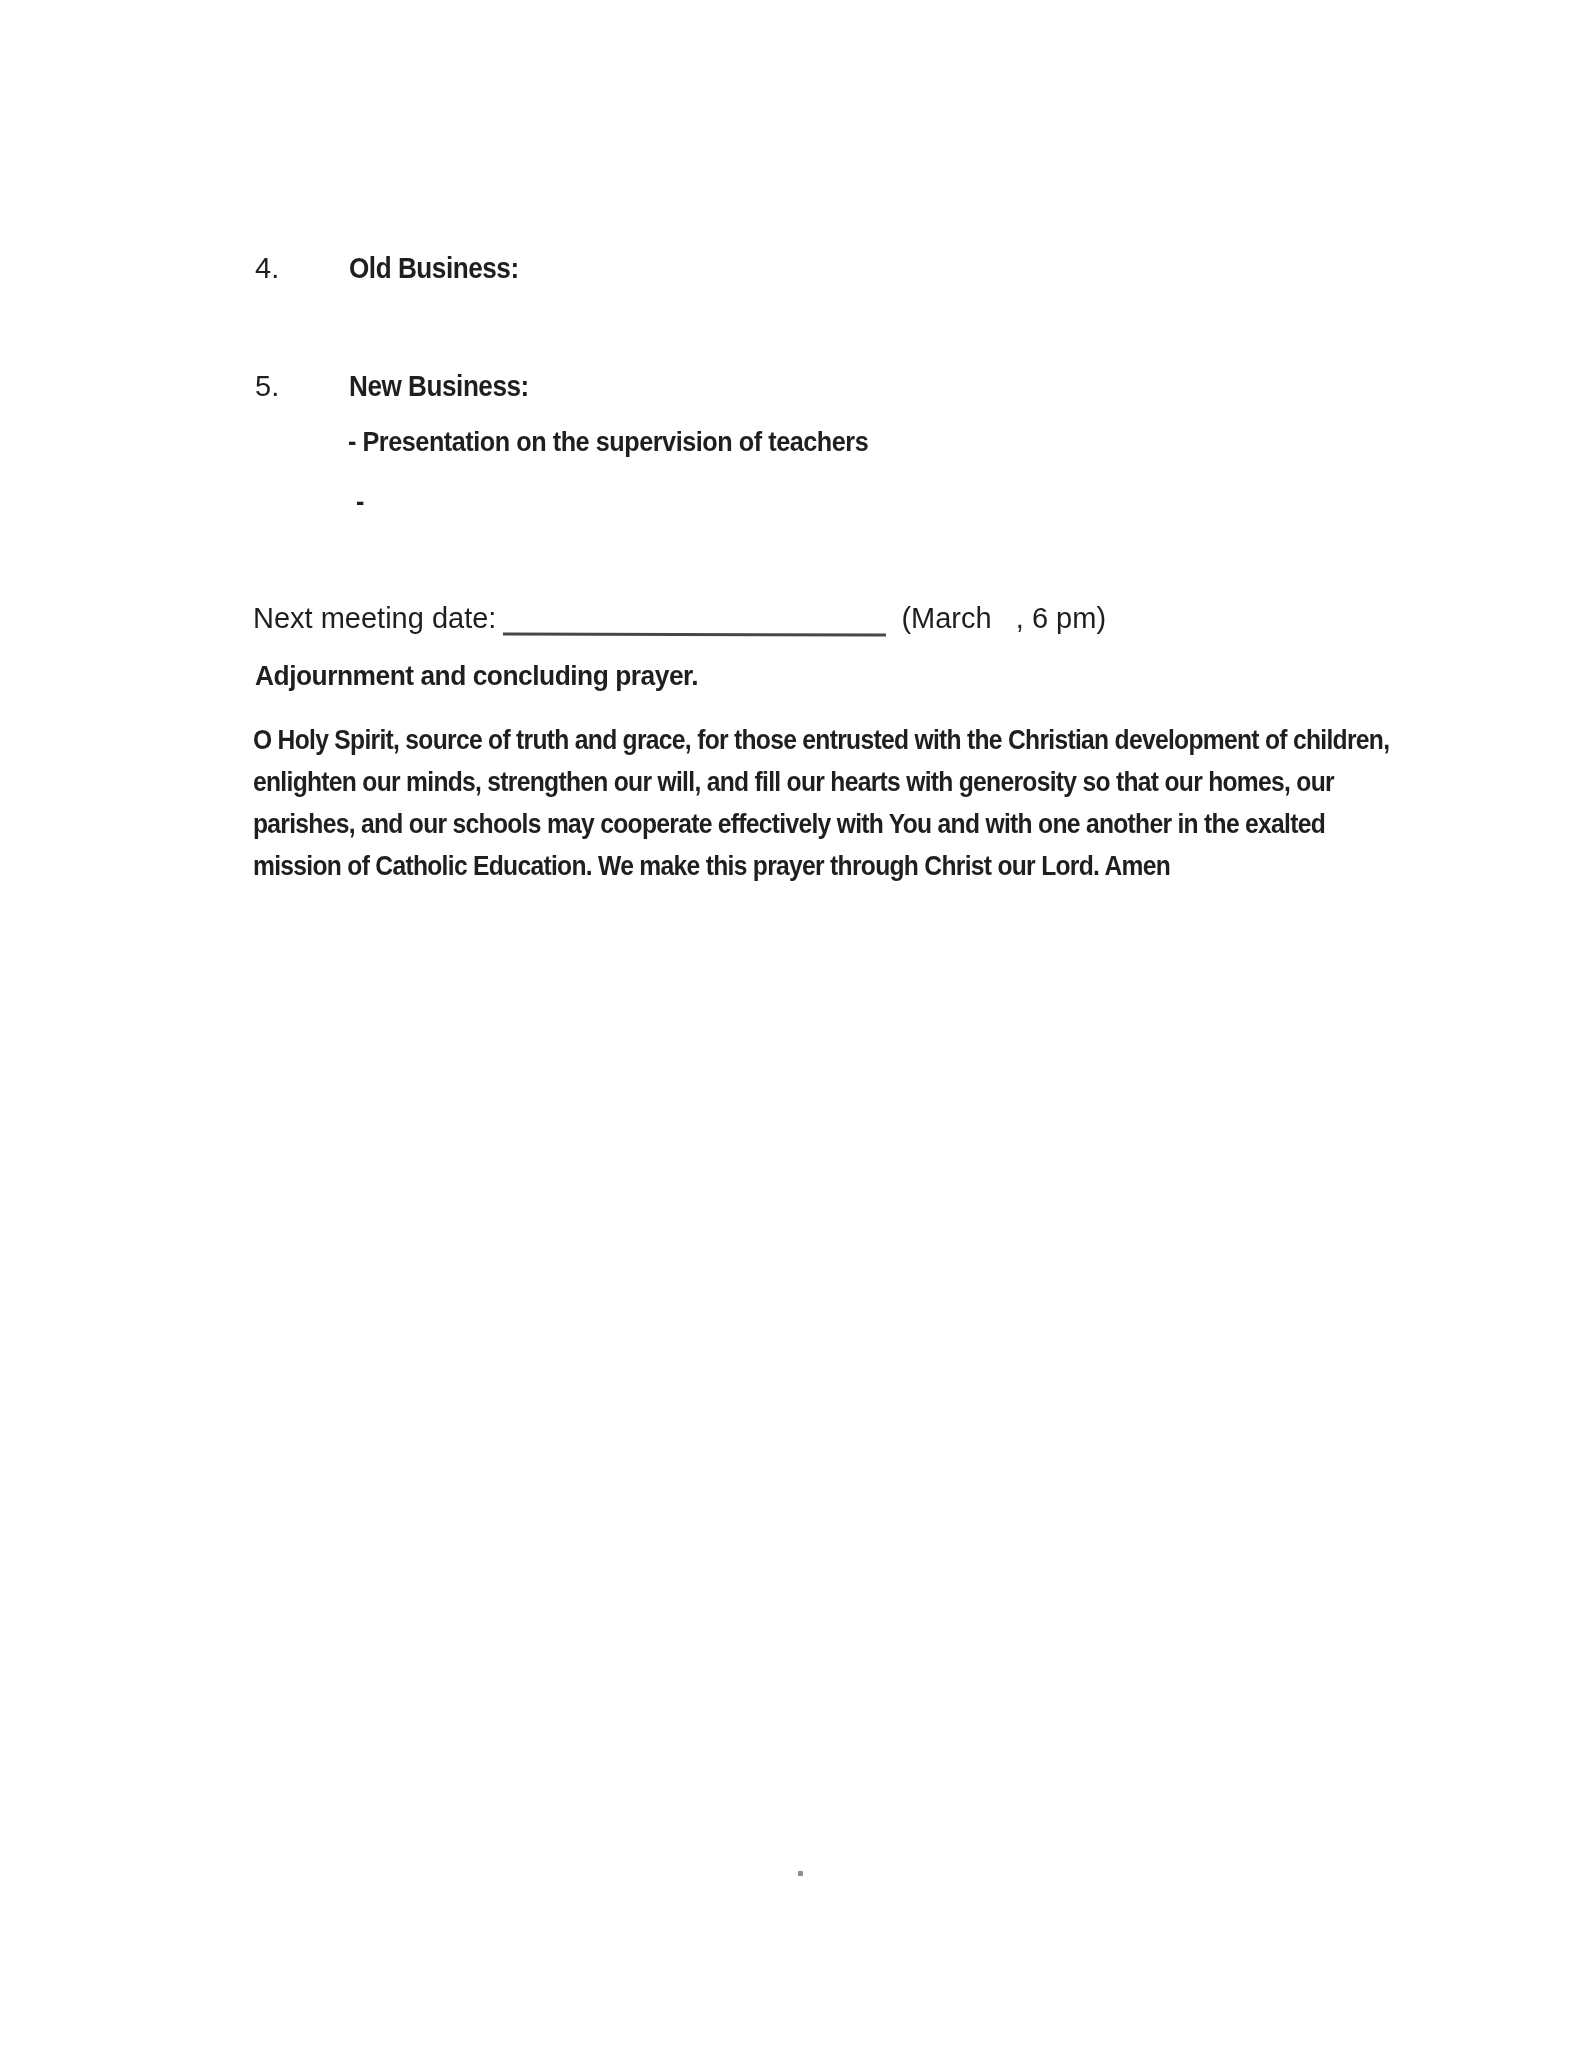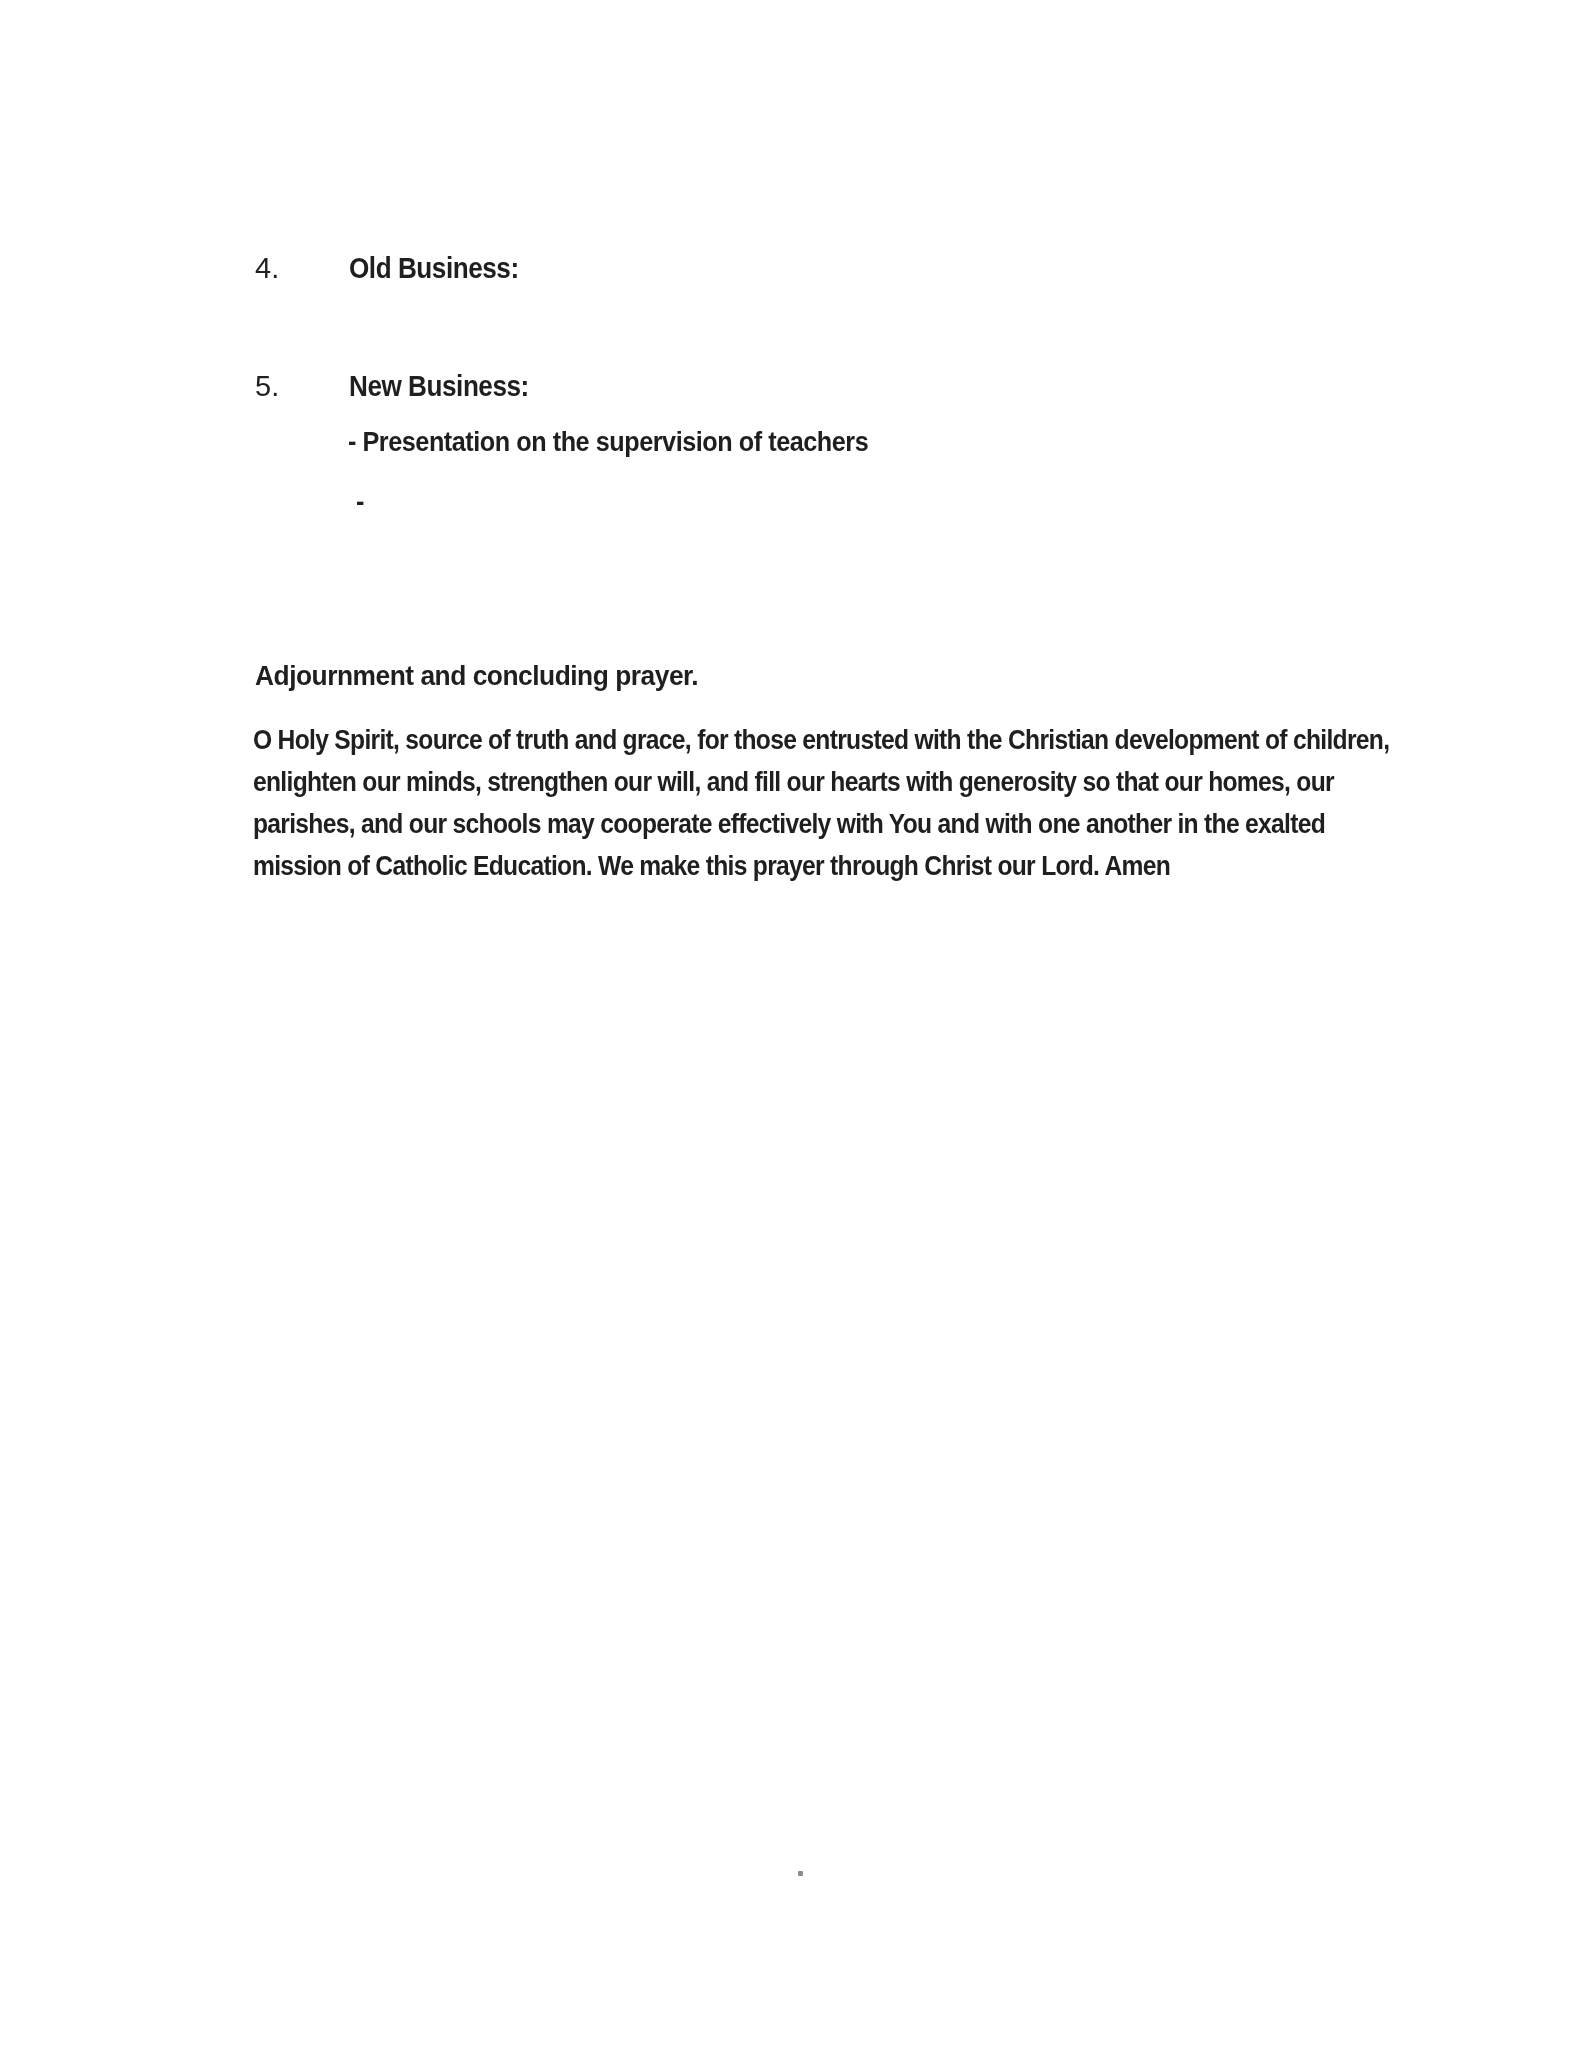--- a/index.html
+++ b/index.html
@@ -121,20 +121,25 @@
   </div>
 
   <div class="agenda-item" style="top: 368px;">
     <span class="item-number">5.</span>
     <span class="item-label">New Business:</span>
   </div>
 
   <div class="bullet-line" style="top: 424px; left: 348px;">- Presentation on the supervision of teachers</div>
   <div class="bullet-line" style="top: 484px; left: 356px;">-</div>
 
+  <div class="next-meeting-row">
+    <span class="nm-label">Next meeting date:</span>
+    <span class="date-blank"></span>
+    <span class="nm-note">(March   , 6 pm)</span>
+  </div>
 
   <div class="adjournment">Adjournment and concluding prayer.</div>
 
   <div class="prayer">
     <div class="prayer-line">O Holy Spirit, source of truth and grace, for those entrusted with the Christian development of children,</div>
     <div class="prayer-line">enlighten our minds, strengthen our will, and fill our hearts with generosity so that our homes, our</div>
     <div class="prayer-line">parishes, and our schools may cooperate effectively with You and with one another in the exalted</div>
     <div class="prayer-line">mission of Catholic Education. We make this prayer through Christ our Lord. Amen</div>
   </div>
 

